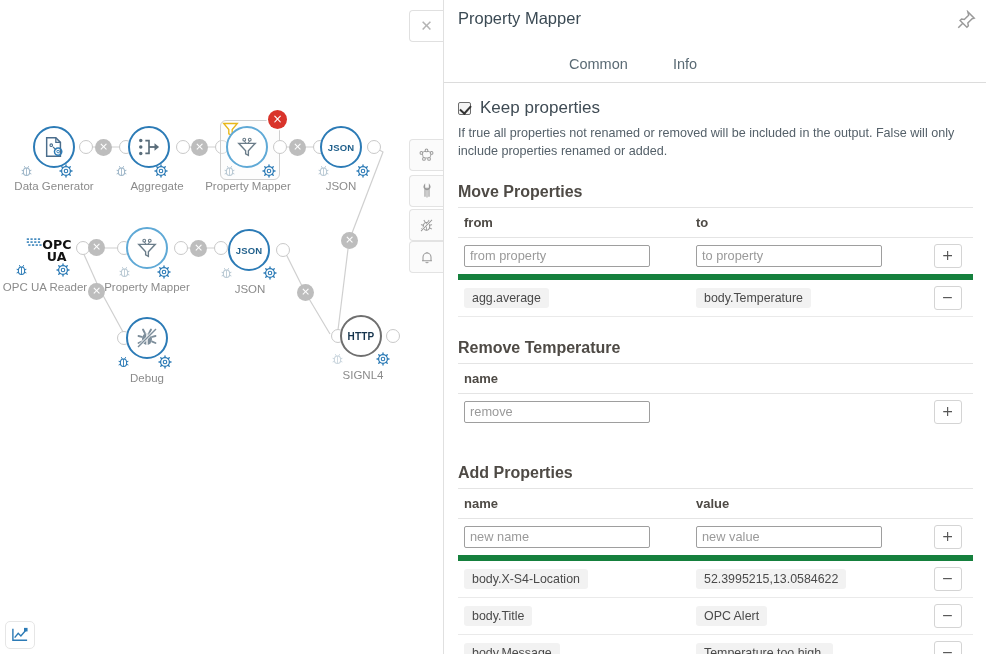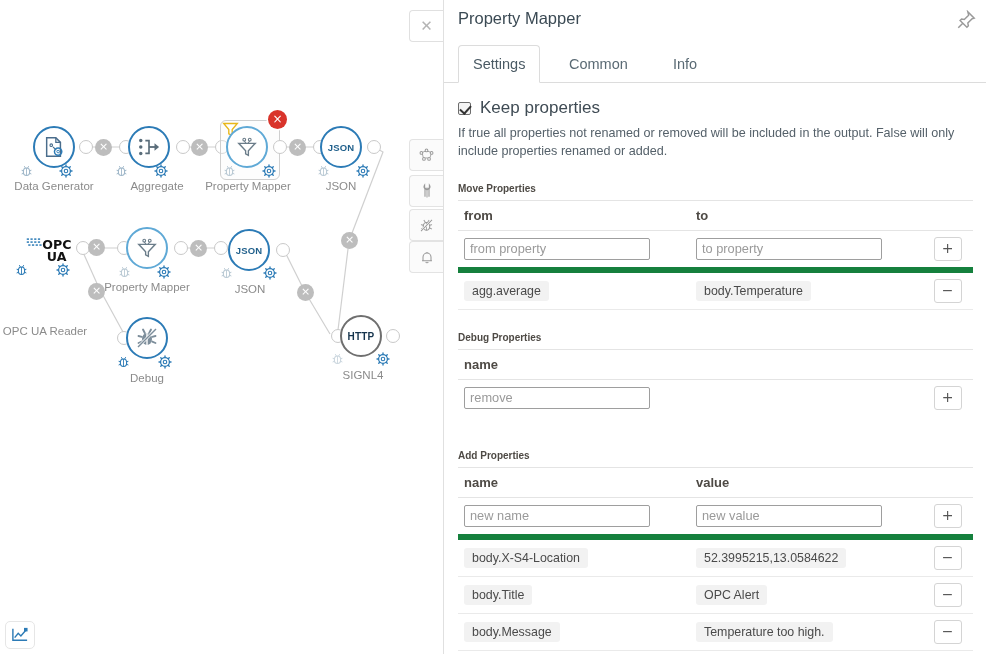--- a/index.html
+++ b/index.html
@@ -181,21 +181,21 @@
   .chklabel { font-size: 17px; color: #3f4b54; }
   .helptext {
     margin-top: 6px;
     font-size: 12.6px;
     line-height: 1.45;
     color: #55616a;
     max-width: 512px;
   }
 
   .sect-title {
-    font-size: 10px;
+    font-size: 16px;
     font-weight: bold;
     color: #4e4a45;
     margin-top: 22px;
     margin-bottom: 6px;
   }
 
   table.grid { width: 515px; border-collapse: collapse; }
   table.grid th {
     text-align: left;
     font-size: 13px;
@@ -468,21 +468,21 @@
         <line x1="10" y1="2.5" x2="10" y2="4.2"></line>
             <line x1="10" y1="15.8" x2="10" y2="17.5"></line>
         <line x1="2.5" y1="10" x2="4.2" y2="10"></line>
             <line x1="15.8" y1="10" x2="17.5" y2="10"></line>
         <line x1="4.7" y1="4.7" x2="5.9" y2="5.9"></line>
             <line x1="14.1" y1="14.1" x2="15.3" y2="15.3"></line>
         <line x1="15.3" y1="4.7" x2="14.1" y2="5.9"></line>
             <line x1="5.9" y1="14.1" x2="4.7" y2="15.3"></line>
       </g>
     </svg>
-    <div class="node-label" style="left:0px; top:281px; width:90px;margin-top:44px;">OPC UA Reader</div>
+    <div class="node-label" style="left:0px; top:281px; width:90px;">OPC UA Reader</div>
   </div>
   <div class="xbtn" style="left:88px; top:239px;">×</div>
   <div class="xbtn" style="left:88px; top:283px;">×</div>
   <div class="port" style="left:117px; top:241px;"></div>
 
   <div class="node">
     <div class="node-circle light" style="left:126px; top:227px;">
       <svg width="22" height="22" viewBox="0 0 24 24">
         <circle cx="9" cy="4" r="1.5" fill="none" stroke="#6b7d8a" stroke-width="1.2"></circle>
         <circle cx="15" cy="4" r="1.5" fill="none" stroke="#6b7d8a" stroke-width="1.2"></circle>
@@ -694,21 +694,20 @@
   <div id="panel-title">Property Mapper</div>
 
   <div id="pin">
     <svg width="20" height="20" viewBox="0 0 22 22">
       <path d="M13 2 l7 7 -2.2 .6 -4.8 4.8 .6 3 -1.6 1.6 -7.5 -7.5 1.6 -1.6 3 .6 4.8 -4.8 z" fill="none" stroke="#9a9a9a" stroke-width="1.6"></path>
       <line x1="7.5" y1="14.5" x2="2.5" y2="19.5" stroke="#9a9a9a" stroke-width="1.6"></line>
     </svg>
   </div>
 
   <div id="tabbar">
-    <div class="tab active" style="left:14px;">Settings</div>
     <div class="tab" style="left:111px;">Common</div>
     <div class="tab" style="left:215px;">Info</div>
   </div>
 
   <div id="body">
 
     <div class="chkrow">
       <div class="chkbox"></div>
       <span class="chklabel">Keep properties</span>
     </div>
@@ -742,21 +741,21 @@
           <td class="col-b cell-left">
             <span class="pill">body.Temperature</span>
           </td>
           <td class="col-c">
             <span class="pm">−</span>
           </td>
         </tr>
       </tbody>
     </table>
 
-    <div class="sect-title">Debug Properties</div>
+    <div class="sect-title">Remove Temperature</div>
     <table class="grid">
       <thead>
         <tr>
           <th class="col-a">name</th>
           <th class="col-b"></th>
           <th class="col-c"></th>
         </tr>
       </thead>
       <tbody>
         <tr class="inputrow" style="border:none;">

